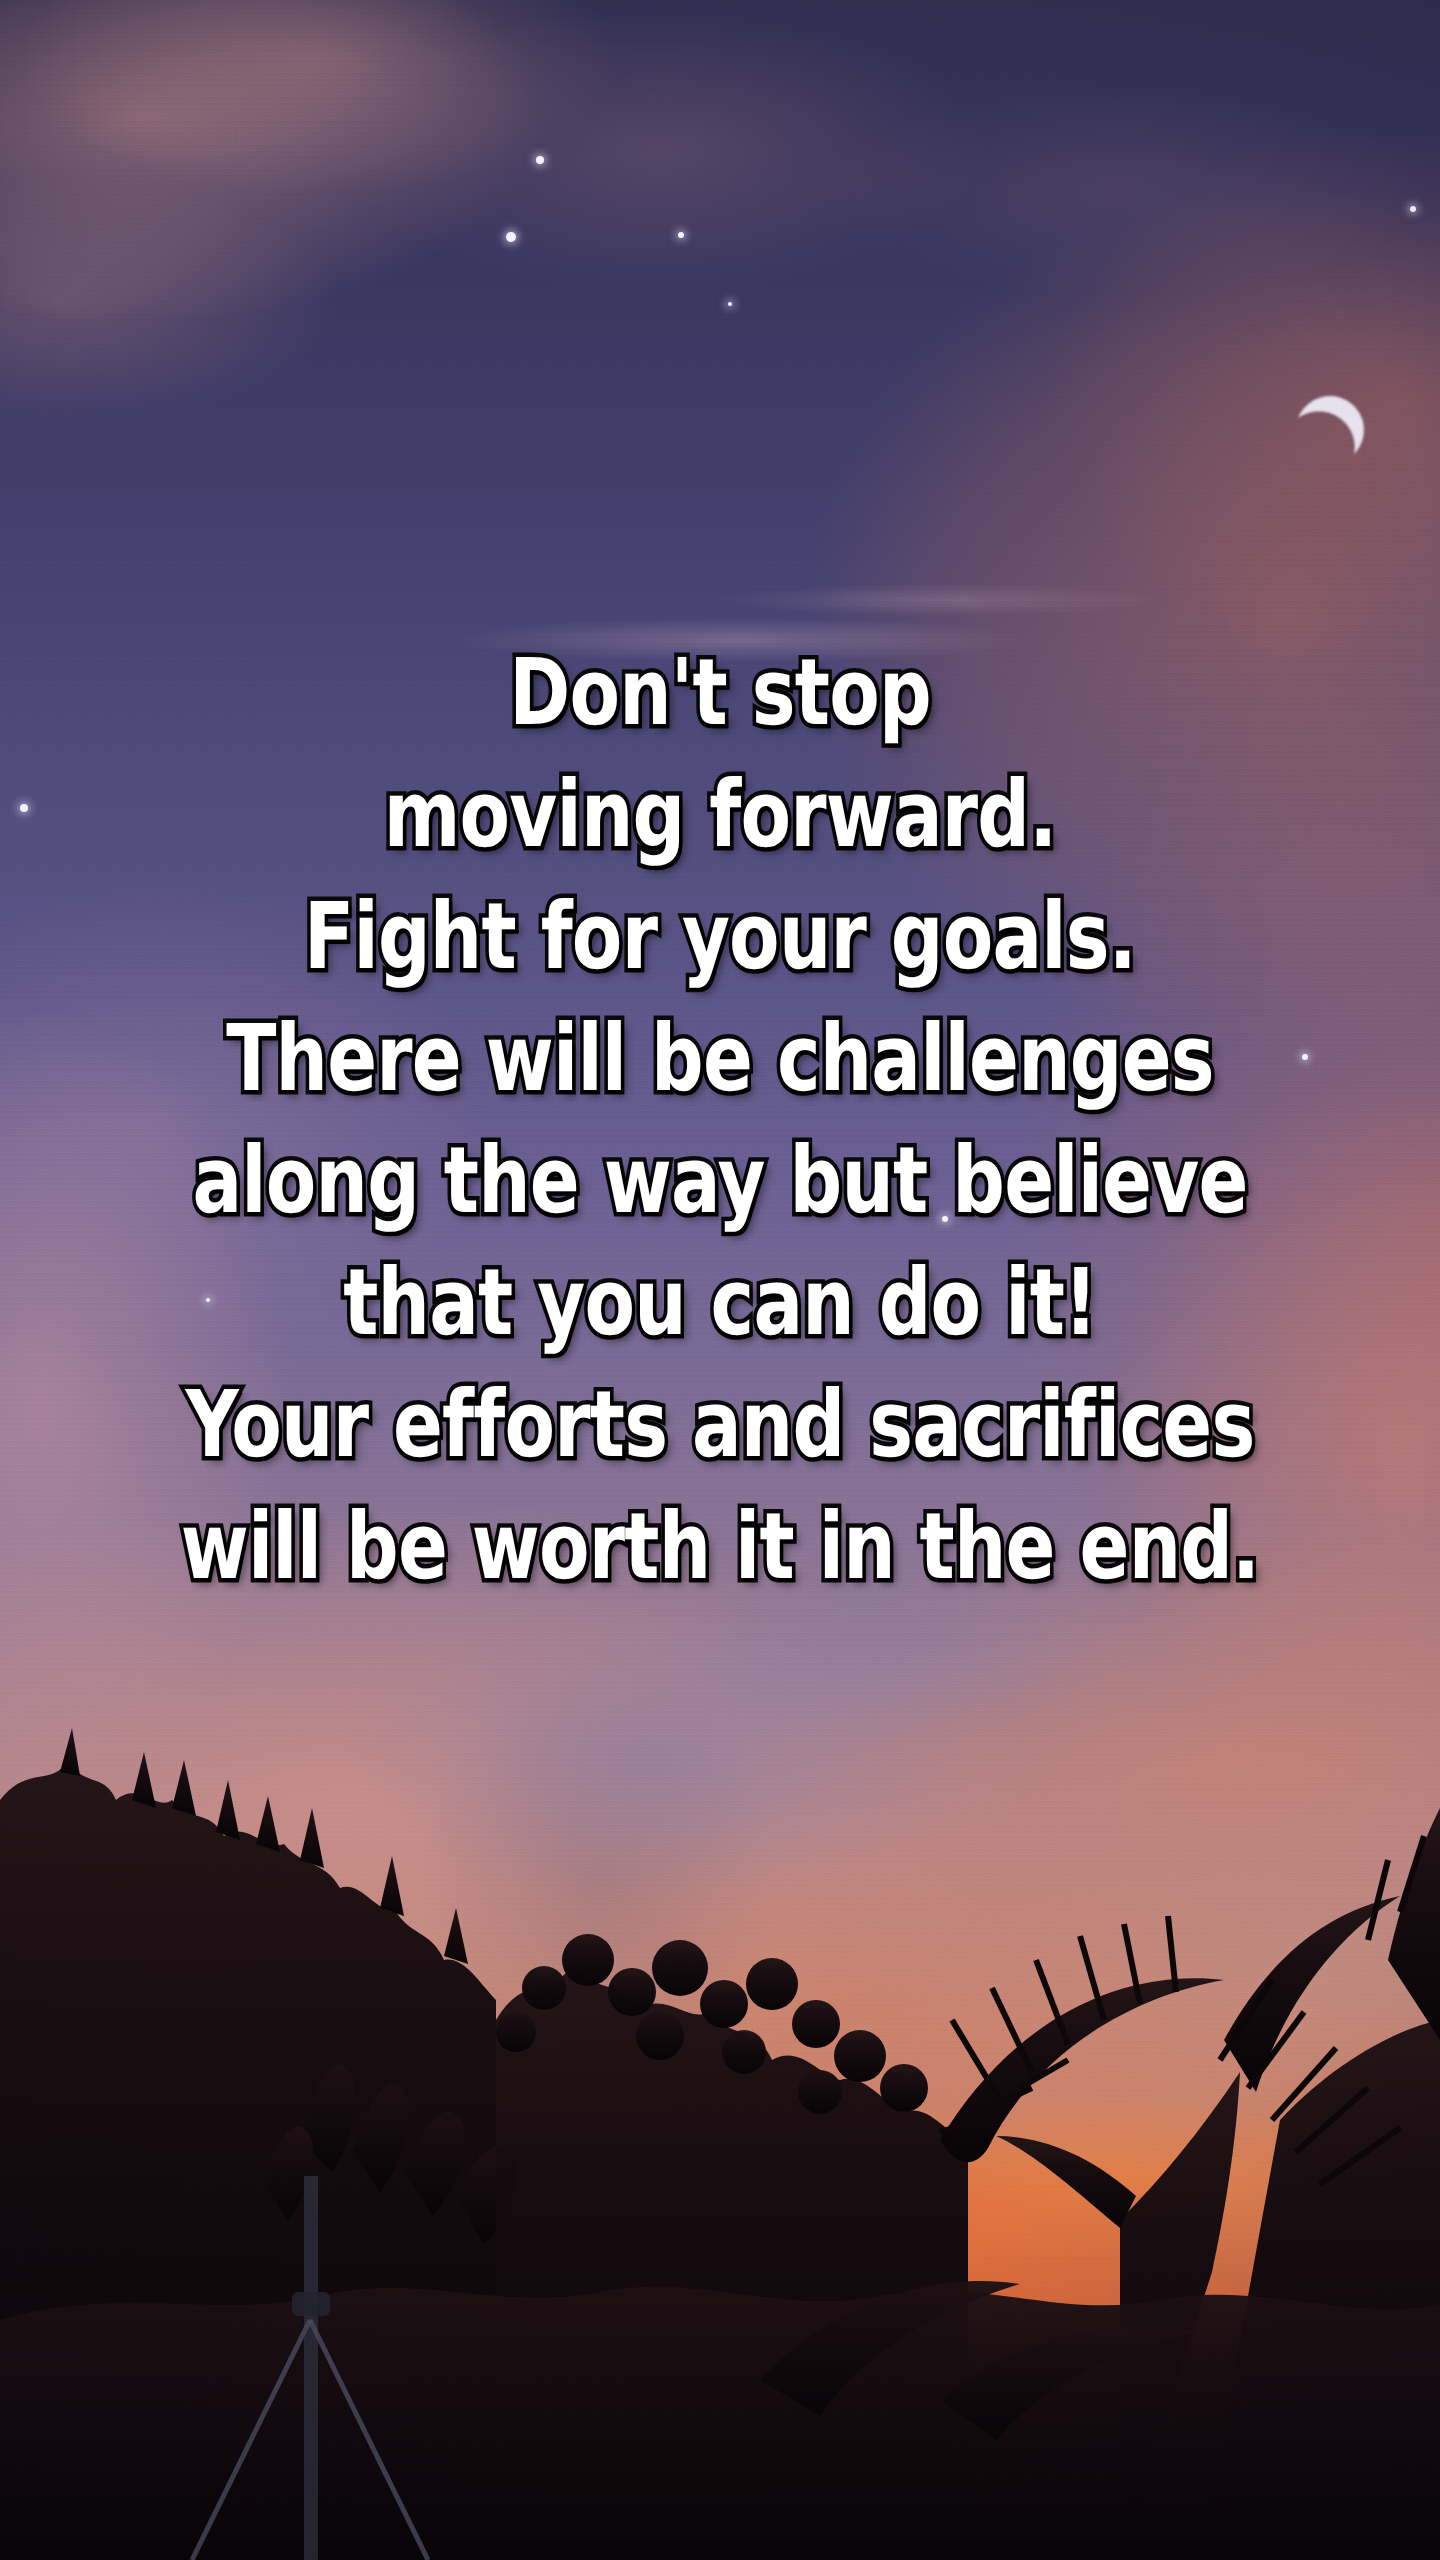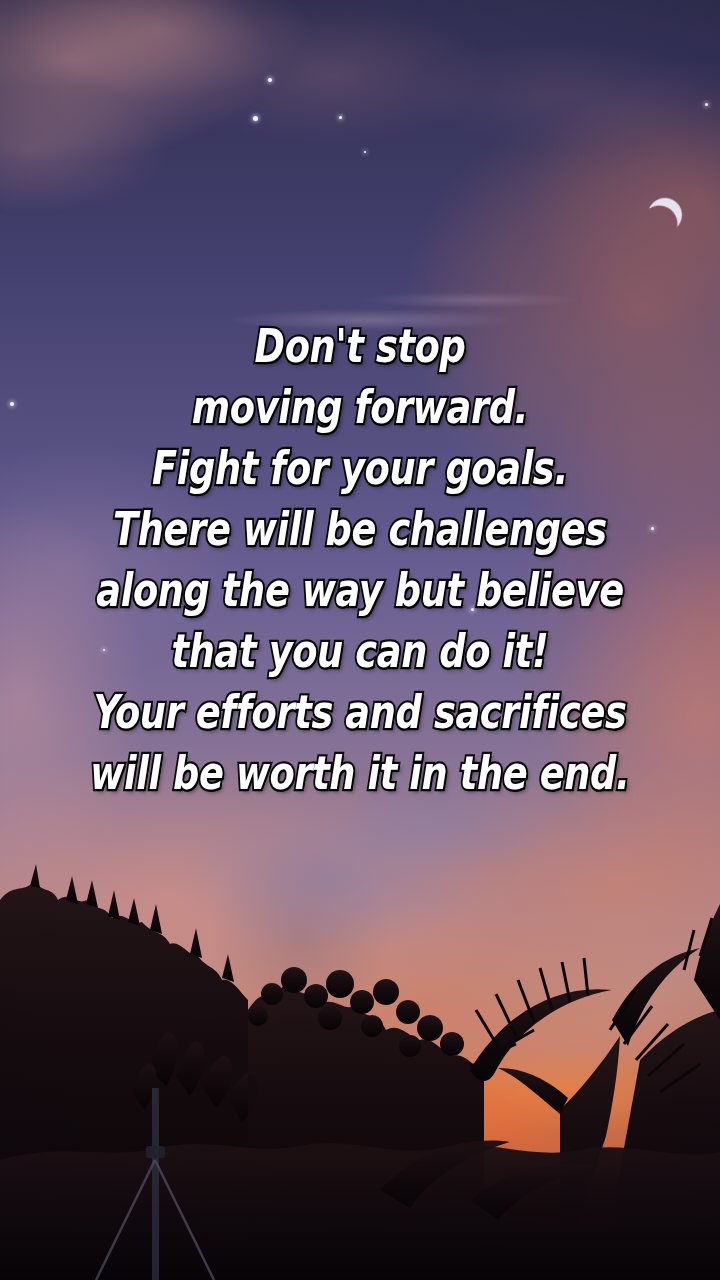--- a/index.html
+++ b/index.html
@@ -11,21 +11,20 @@
   body {
     font-family: "Liberation Sans", "DejaVu Sans", sans-serif;
   }
 
   #poster {
     position: relative;
     width: 720px;
     height: 1280px;
     overflow: hidden;
     background: #2e2f55;
-    font-style: italic;
   }
 
   
   .layer {
     position: absolute;
     inset: 0;
     pointer-events: none;
   }
 
   

